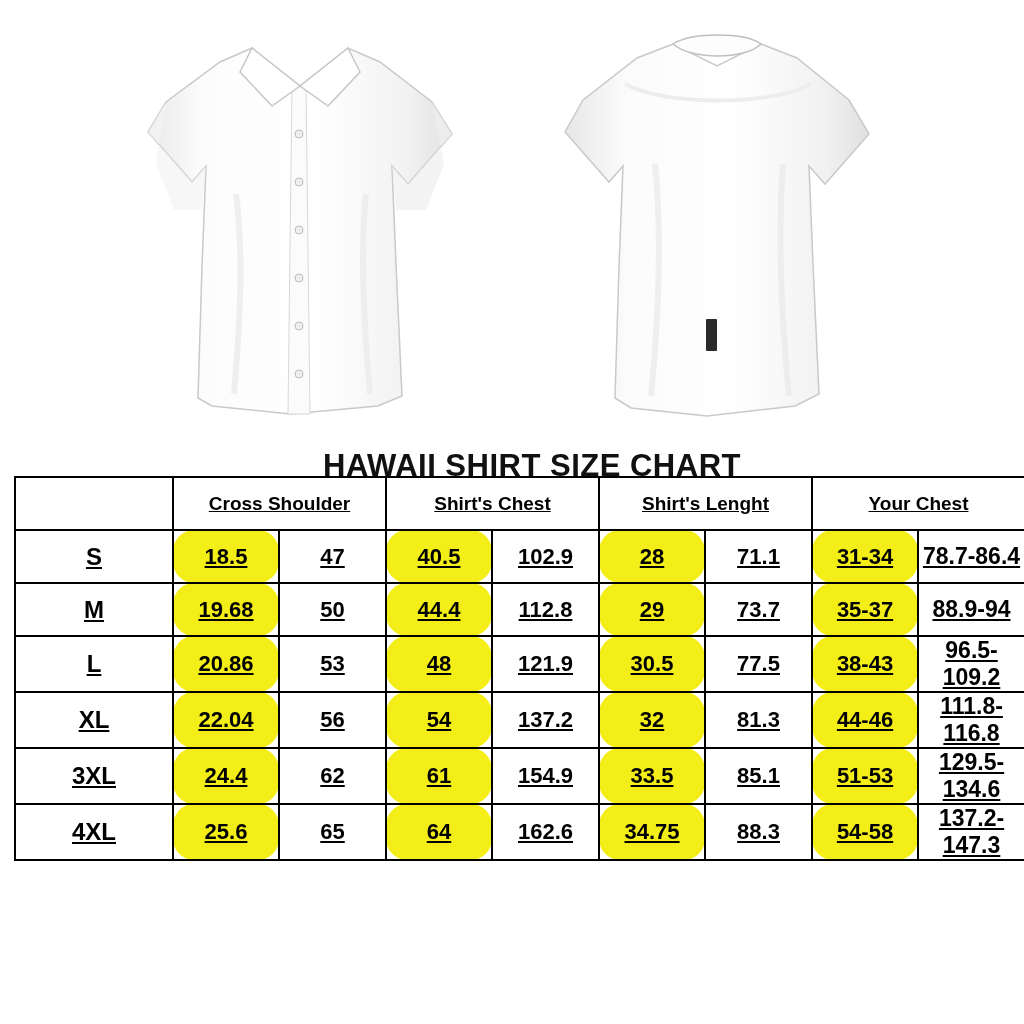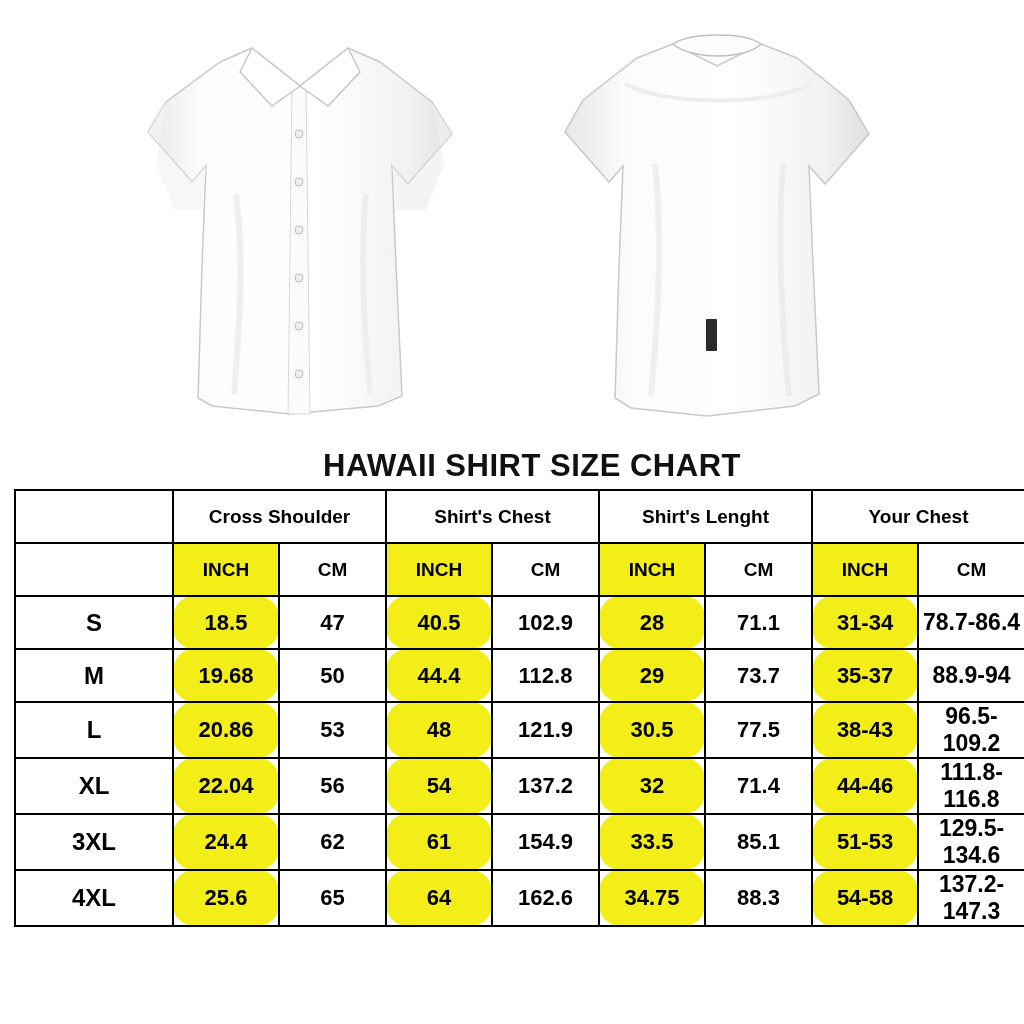--- a/index.html
+++ b/index.html
@@ -49,22 +49,23 @@
     letter-spacing: 0.5px;
     color: #111111;
     font-family: "Liberation Sans", sans-serif;
     padding-left: 16px;
   }
 
   
   .table-wrap {
     position: absolute;
     left: 14px;
-    top: 489px;
+    top: 476px;
     width: 996px;
+    text-decoration: underline;
   }
   table.size-chart {
     border-collapse: collapse;
     width: 996px;
     table-layout: fixed;
   }
   table.size-chart td, table.size-chart th {
     border: 2px solid #000000;
     text-align: center;
     vertical-align: middle;
@@ -185,31 +186,20 @@
           <col class="c-cm">
       </colgroup>
       <thead>
         <tr>
           <td class="corner grp-head"></td>
           <td class="grp-head" colspan="2">Cross Shoulder</td>
           <td class="grp-head" colspan="2">Shirt's Chest</td>
           <td class="grp-head" colspan="2">Shirt's Lenght</td>
           <td class="grp-head" colspan="2">Your Chest</td>
         </tr>
-        <tr>
-          <td class="corner unit-head"></td>
-          <td class="unit-head hl">INCH</td>
-          <td class="unit-head">CM</td>
-          <td class="unit-head hl">INCH</td>
-          <td class="unit-head">CM</td>
-          <td class="unit-head hl">INCH</td>
-          <td class="unit-head">CM</td>
-          <td class="unit-head hl">INCH</td>
-          <td class="unit-head">CM</td>
-        </tr>
       </thead>
       <tbody>
         <tr>
           <td class="size-cell">S</td>
           <td class="val hl">18.5</td>
           <td class="val">47</td>
           <td class="val hl">40.5</td>
           <td class="val">102.9</td>
           <td class="val hl">28</td>
           <td class="val">71.1</td>
@@ -238,21 +228,21 @@
           <td class="val hl">38-43</td>
           <td class="val-sm">96.5-109.2</td>
         </tr>
         <tr>
           <td class="size-cell">XL</td>
           <td class="val hl">22.04</td>
           <td class="val">56</td>
           <td class="val hl">54</td>
           <td class="val">137.2</td>
           <td class="val hl">32</td>
-          <td class="val">71.4</td>
+          <td class="val">81.3</td>
           <td class="val hl">44-46</td>
           <td class="val-sm">111.8-116.8</td>
         </tr>
         <tr>
           <td class="size-cell">3XL</td>
           <td class="val hl">24.4</td>
           <td class="val">62</td>
           <td class="val hl">61</td>
           <td class="val">154.9</td>
           <td class="val hl">33.5</td>

